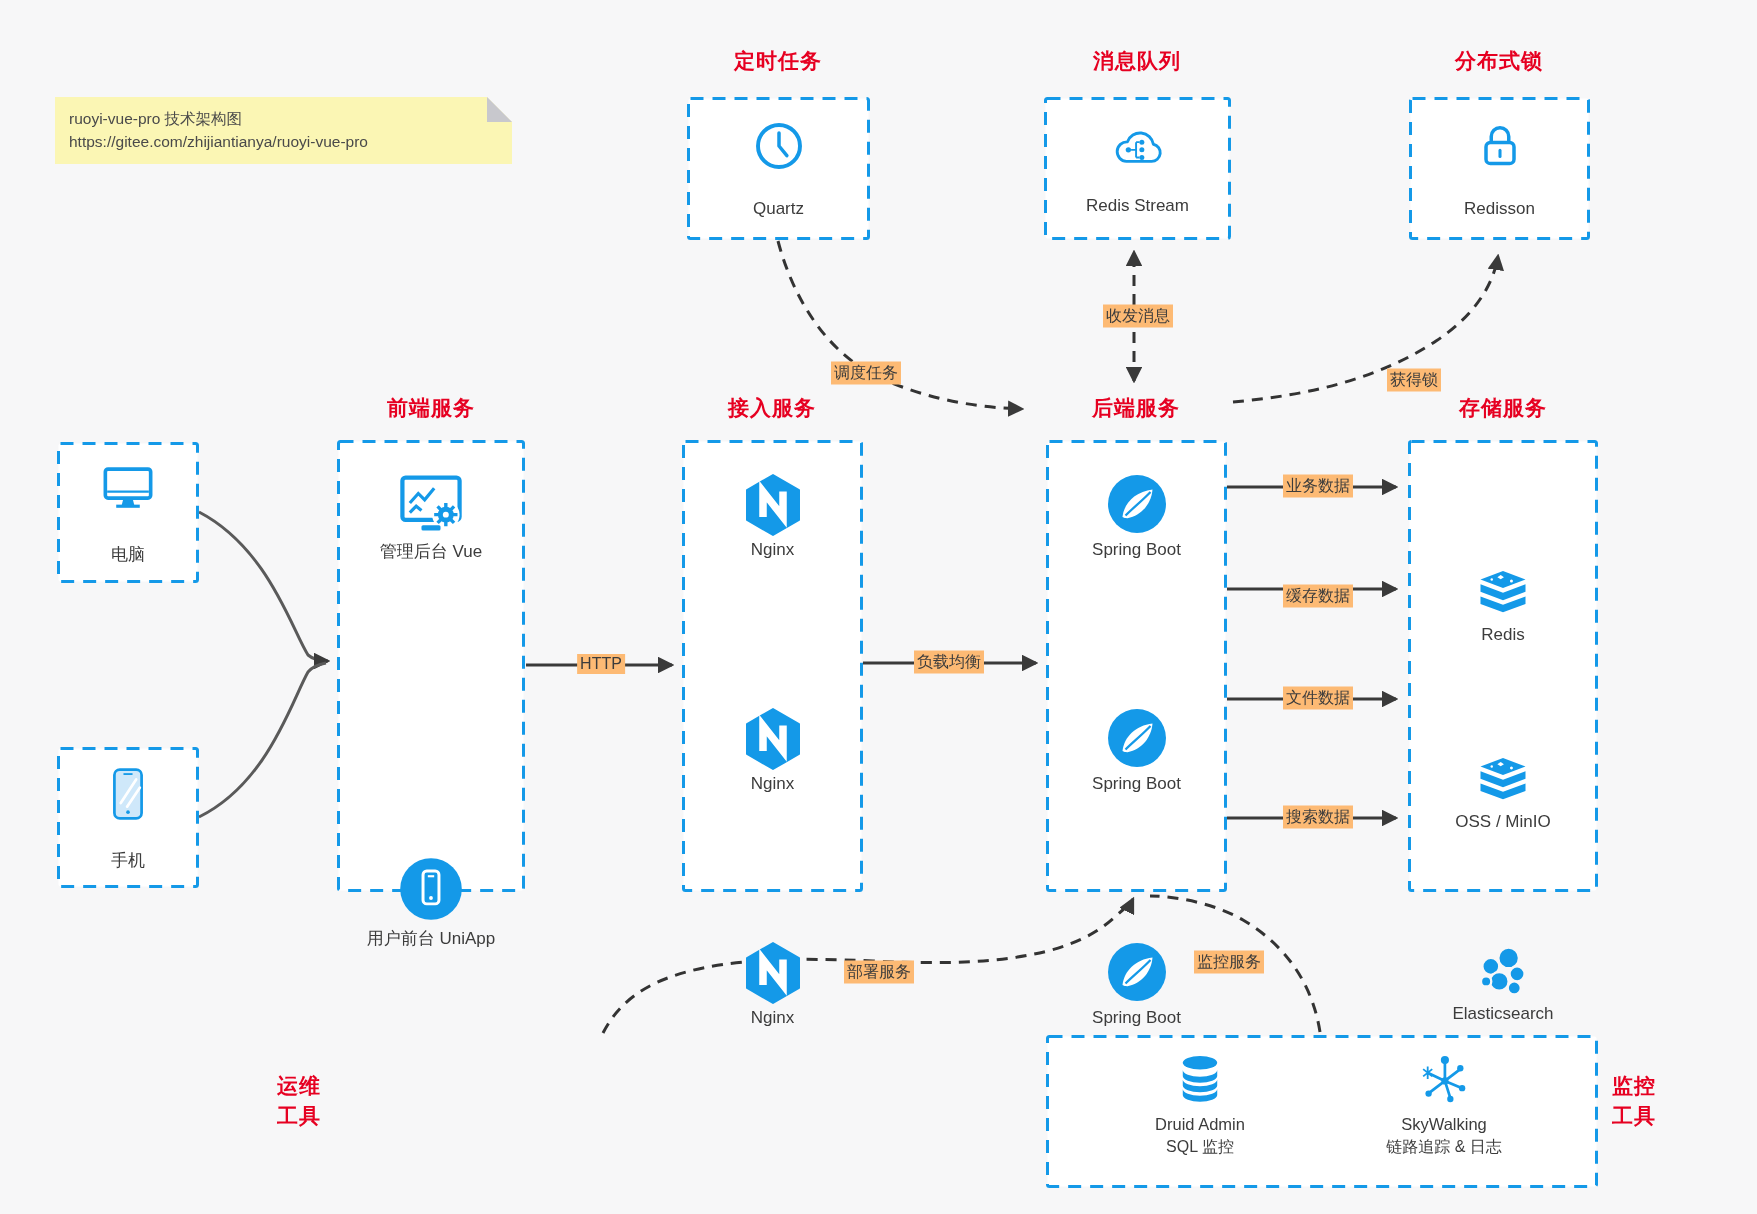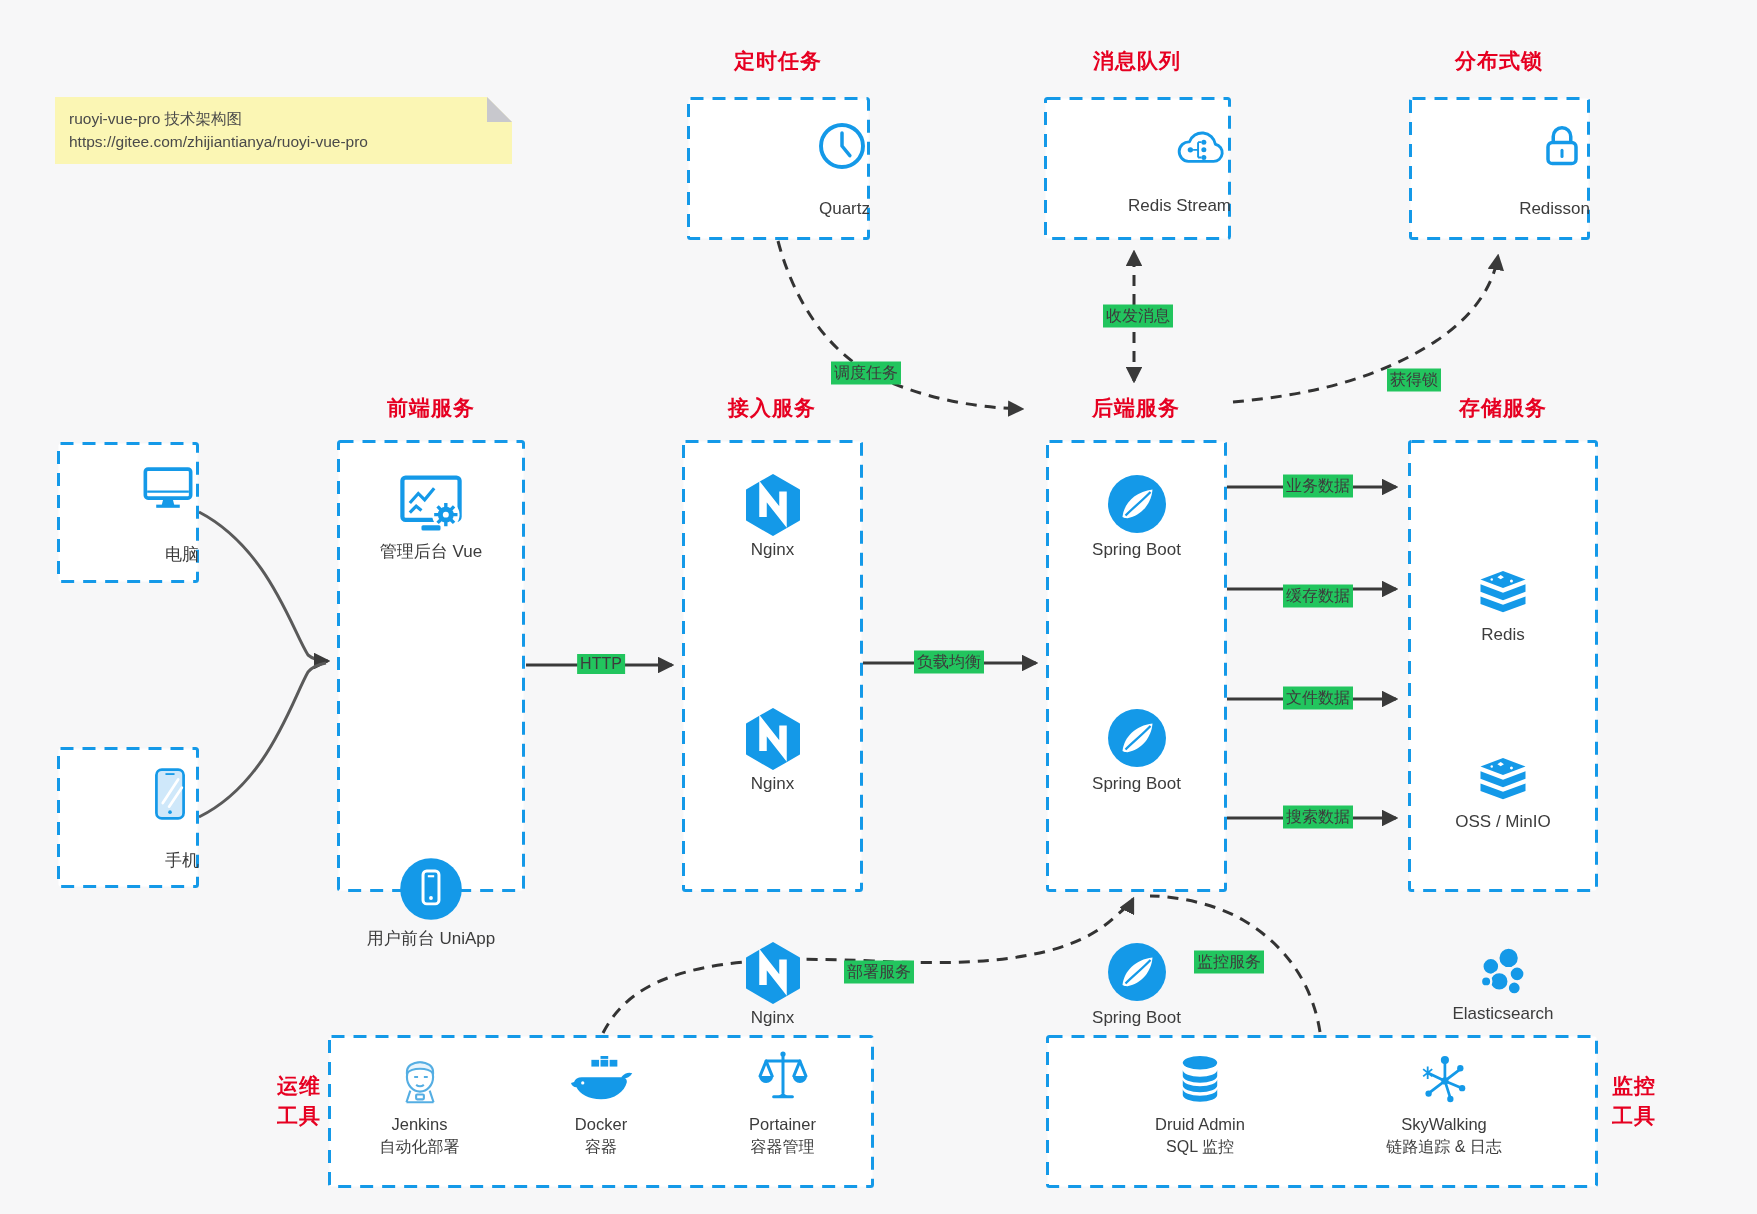--- a/index.html
+++ b/index.html
@@ -5,28 +5,28 @@
   html,body{margin:0;padding:0;background:#f7f7f8;}
   .canvas{position:relative;width:1757px;height:1214px;background:#f7f7f8;overflow:hidden;
           font-family:"Liberation Sans","DejaVu Sans",sans-serif;color:#3c3c3c;}
   .wires{position:absolute;left:0;top:0;z-index:1;pointer-events:none;}
   .wires .s{stroke:#3a3a3a;stroke-width:3;fill:none;}
   .wires .c{stroke:#5a5a5a;stroke-width:3;fill:none;}
   .wires .d{stroke:#333;stroke-width:3;fill:none;stroke-dasharray:11 8;}
   .dbox{position:absolute;z-index:2;}
   .dbox .frame{position:absolute;left:0;top:0;z-index:0;}
   .dbox>*:not(.frame){position:relative;z-index:1;}
-  .topbox,.clientbox{display:flex;flex-direction:column;align-items:flex-end;justify-content:center;gap:25px;}
+  .topbox,.clientbox{display:flex;flex-direction:column;align-items:center;justify-content:center;gap:25px;}
   .ilabel{font-size:17px;color:#3c3c3c;white-space:nowrap;text-align:center;}
   .rtitle{position:absolute;z-index:3;transform:translate(-50%,-50%);font-size:21px;font-weight:bold;
           color:#e60021;white-space:nowrap;letter-spacing:1px;}
   .sidelabel{position:absolute;z-index:3;transform:translate(-50%,-50%);font-size:21px;font-weight:bold;
           color:#e60021;text-align:center;line-height:30px;letter-spacing:1px;}
   .elabel{position:absolute;z-index:3;transform:translate(-50%,-50%);font-size:16px;color:#3c3c3c;
-          background:#22c55e;padding:1px 3px;white-space:nowrap;}
+          background:#fdba74;padding:1px 3px;white-space:nowrap;}
   .colitem{position:absolute;left:0;right:0;text-align:center;}
   .colitem .ic{display:block;margin:0 auto;}
   .colitem .ilabel{margin-top:4px;}
   .toolrow{display:flex;flex-direction:row;justify-content:space-evenly;align-items:flex-start;padding-top:12px;}
   .toolitem{text-align:center;width:180px;}
   .toolitem .ic{display:block;margin:0 auto;}
   .tname{font-size:16.5px;margin-top:6px;white-space:nowrap;}
   .tdesc{font-size:16px;margin-top:3px;white-space:nowrap;}
   .note{position:absolute;left:55px;top:97px;width:457px;height:67px;background:#fbf6b4;z-index:2;
         font-size:15.5px;line-height:23px;color:#4a4a4a;padding:10px 0 0 14px;box-sizing:border-box;}
@@ -352,46 +352,20 @@
       <div class="ilabel" style="margin-top:4px">OSS / MinIO</div>
     </div>
     <div class="colitem" style="top:348px">
       <svg class="ic" width="60" height="60">
           <use href="#sym-es"></use>
         </svg>
       <div class="ilabel" style="margin-top:2px">Elasticsearch</div>
     </div>
   </div>
 
-  <div class="dbox toolrow" style="left:328px;top:1035px;width:546px;height:141px">
-      <svg class="frame" width="546" height="153">
-        <rect x="1.5" y="1.5" width="543" height="150" rx="2" fill="#ffffff" stroke="#1499e8" stroke-width="3" stroke-dasharray="13 9"></rect>
-      </svg>
-    <div class="toolitem">
-      <svg class="ic" width="62" height="62">
-          <use href="#sym-jenkins"></use>
-        </svg>
-      <div class="tname">Jenkins</div>
-      <div class="tdesc">自动化部署</div>
-    </div>
-    <div class="toolitem">
-      <svg class="ic" width="66" height="50" style="margin-top:9px">
-          <use href="#sym-docker"></use>
-        </svg>
-      <div class="tname" style="margin-top:9px">Docker</div>
-      <div class="tdesc">容器</div>
-    </div>
-    <div class="toolitem">
-      <svg class="ic" width="60" height="60">
-          <use href="#sym-portainer"></use>
-        </svg>
-      <div class="tname" style="margin-top:8px">Portainer</div>
-      <div class="tdesc">容器管理</div>
-    </div>
-  </div>
 
   <div class="dbox toolrow" style="left:1046px;top:1035px;width:552px;height:141px">
       <svg class="frame" width="552" height="153">
         <rect x="1.5" y="1.5" width="549" height="150" rx="2" fill="#ffffff" stroke="#1499e8" stroke-width="3" stroke-dasharray="13 9"></rect>
       </svg>
     <div class="toolitem">
       <svg class="ic" width="58" height="58" style="margin-top:4px">
           <use href="#sym-druid"></use>
         </svg>
       <div class="tname">Druid Admin</div>

